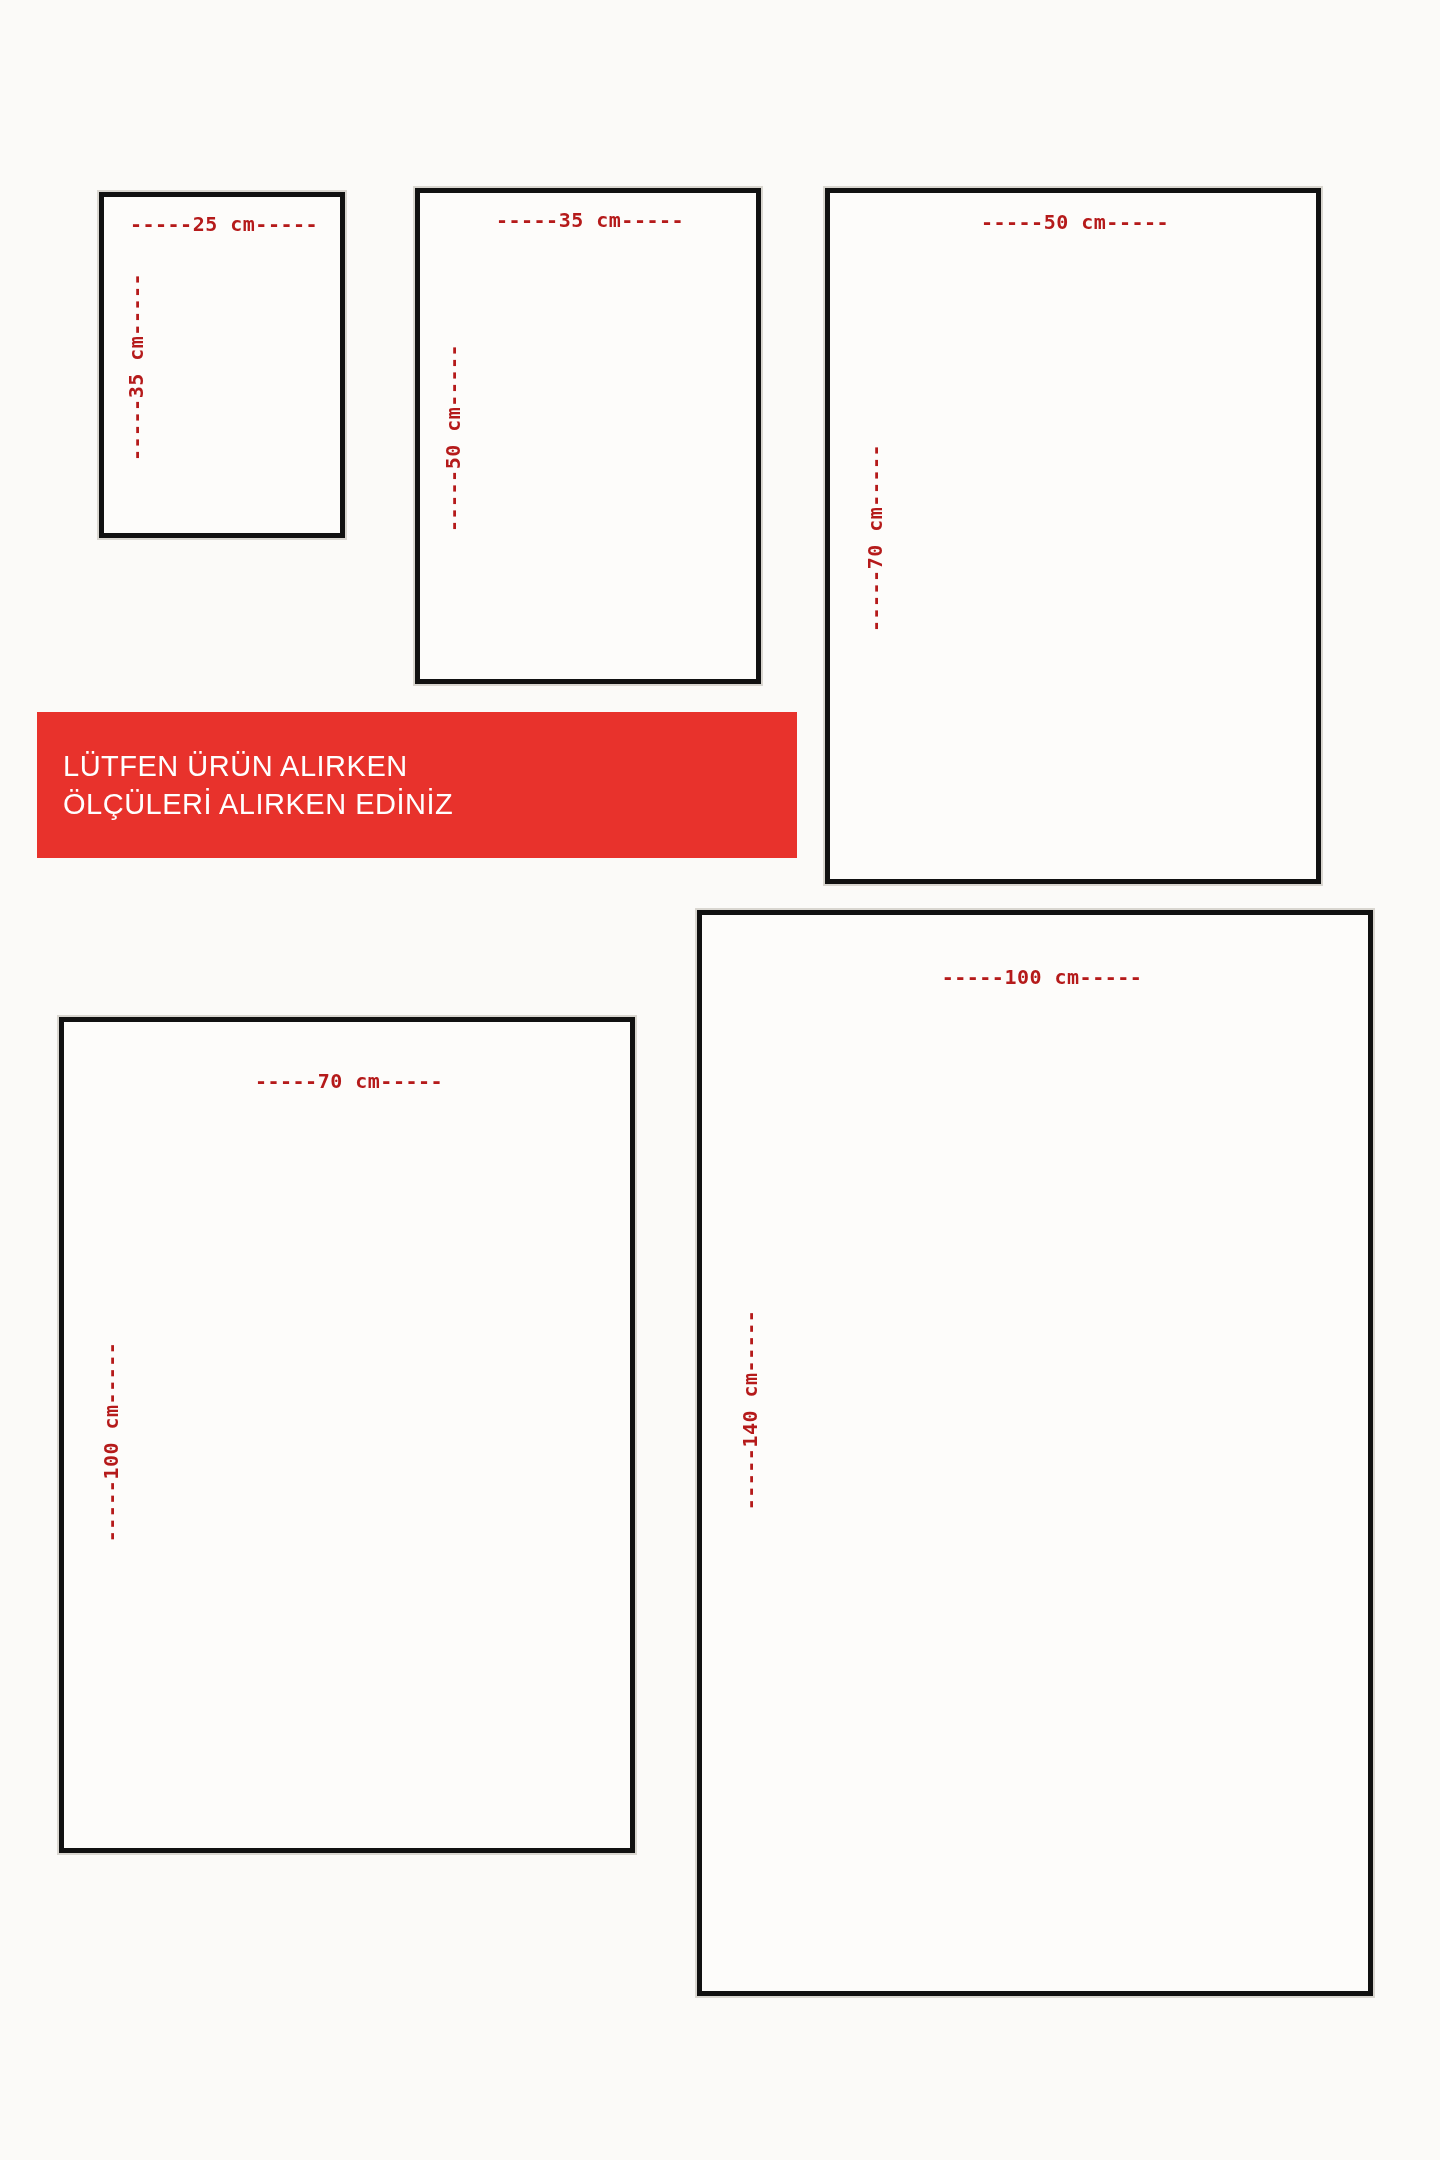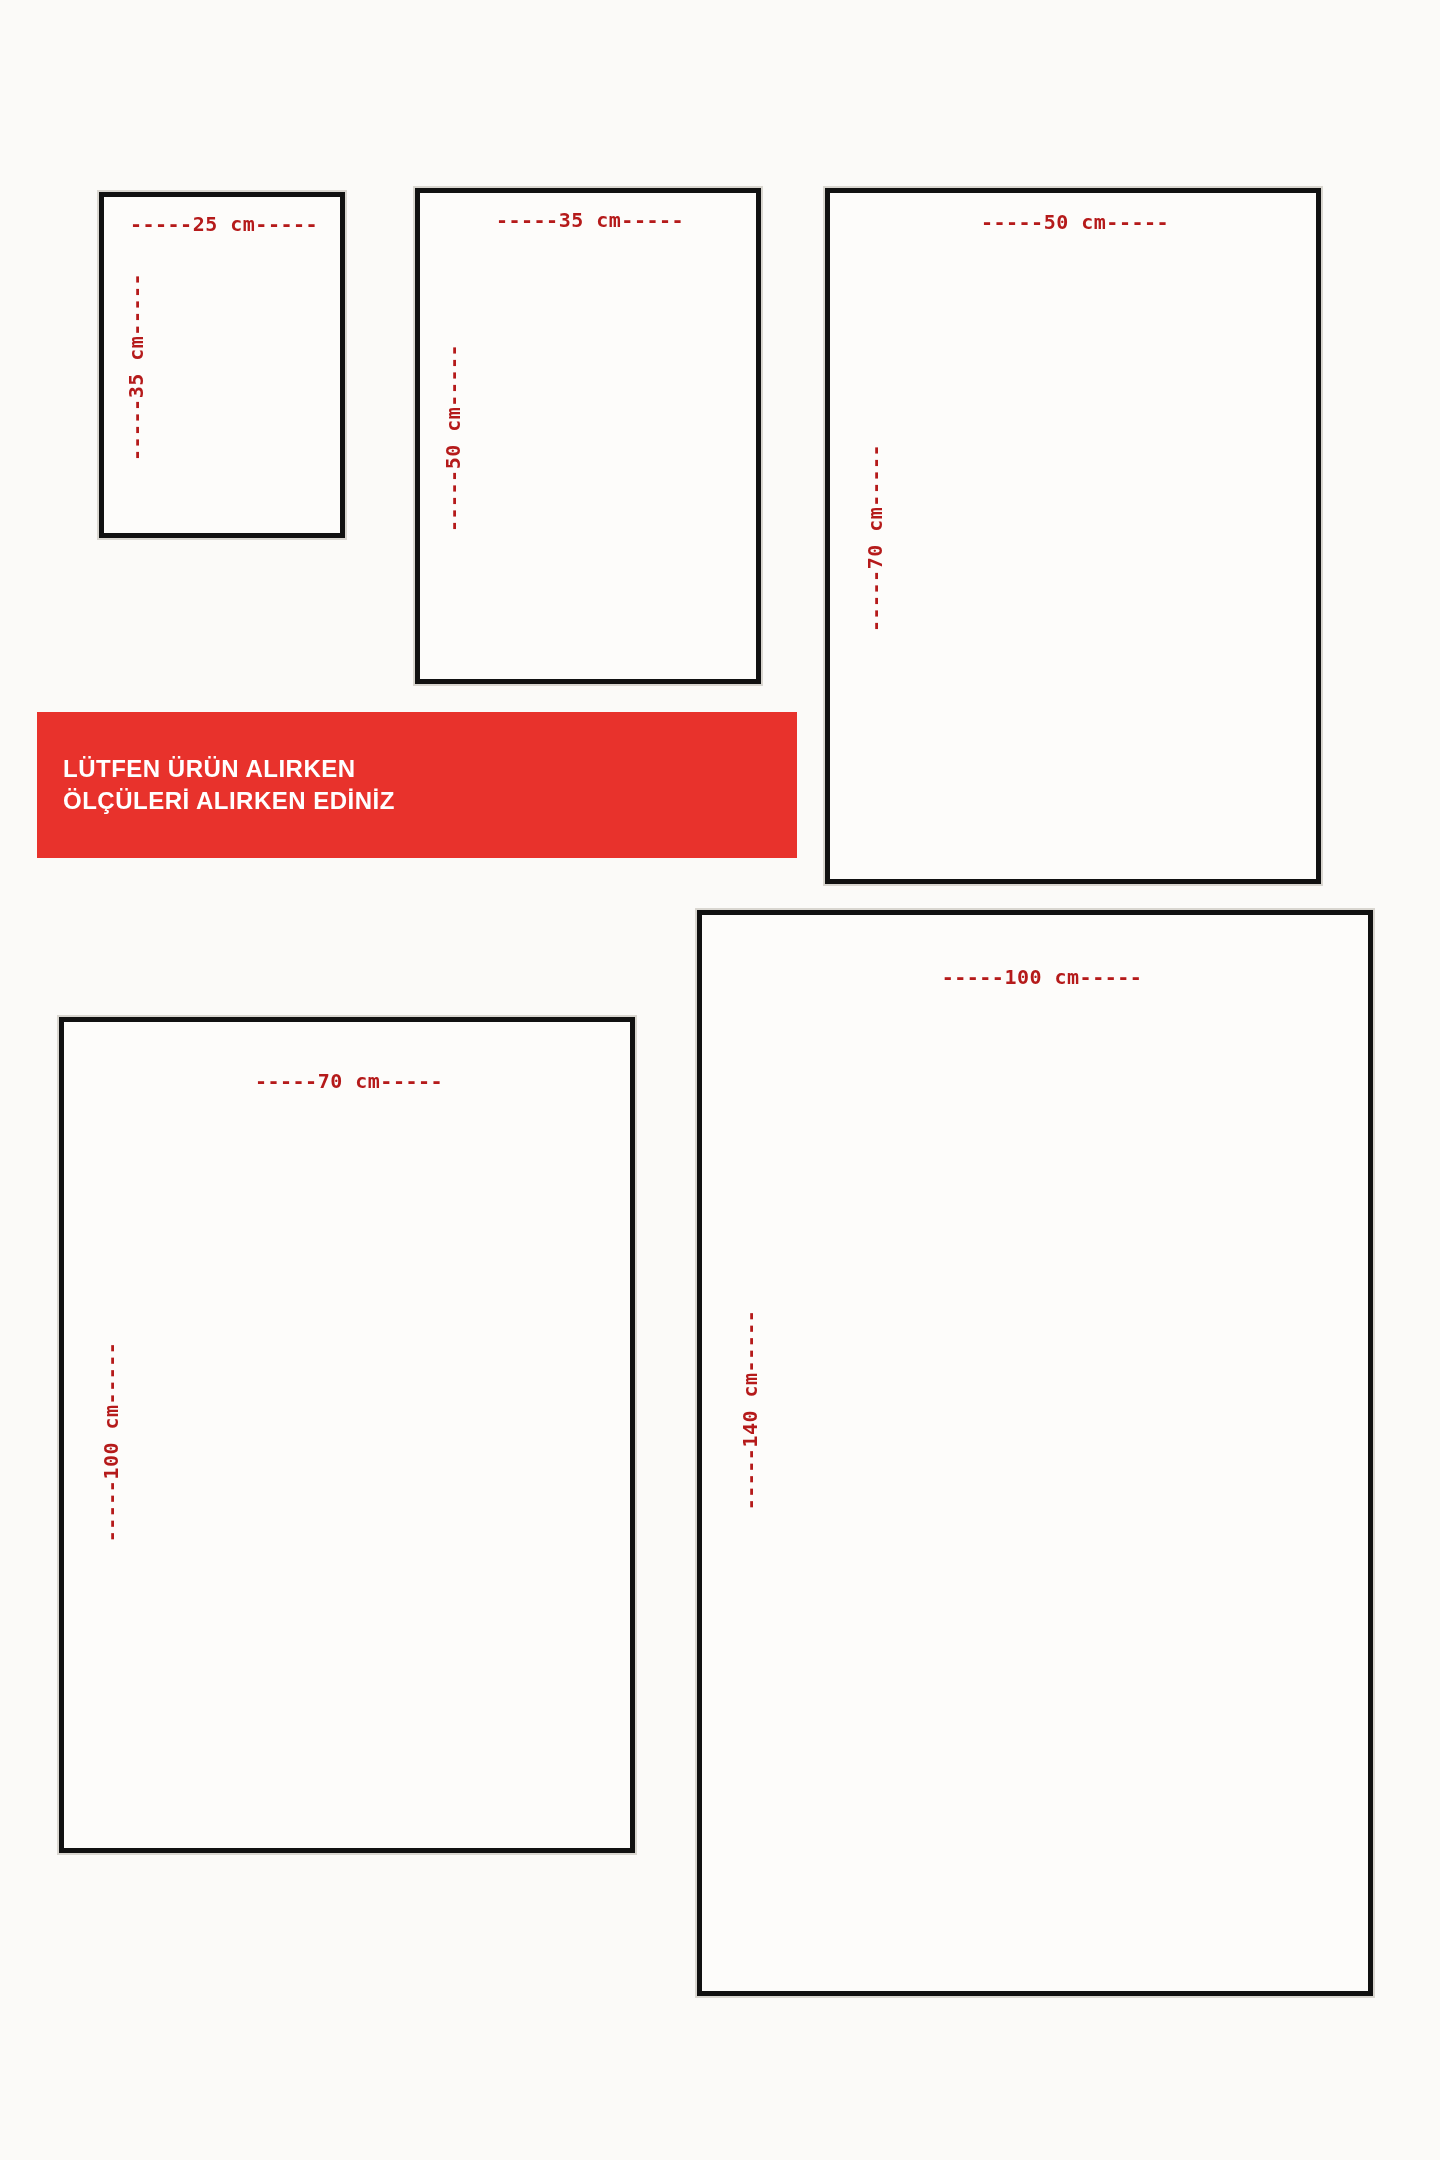--- a/index.html
+++ b/index.html
@@ -65,22 +65,22 @@
     background: #e8322c;
     color: #ffffff;
     display: flex;
     flex-direction: column;
     justify-content: center;
     box-sizing: border-box;
     padding: 14px 26px;
   }
   .banner .line {
     font-family: "Liberation Sans", sans-serif;
-    font-weight: bold;
-    font-size: 24px;
+    font-weight: normal;
+    font-size: 29px;
     letter-spacing: 0.5px;
     line-height: 1.32;
     white-space: nowrap;
   }
 </style>
 </head>
 <body>
 
 <div id="canvas">
 

